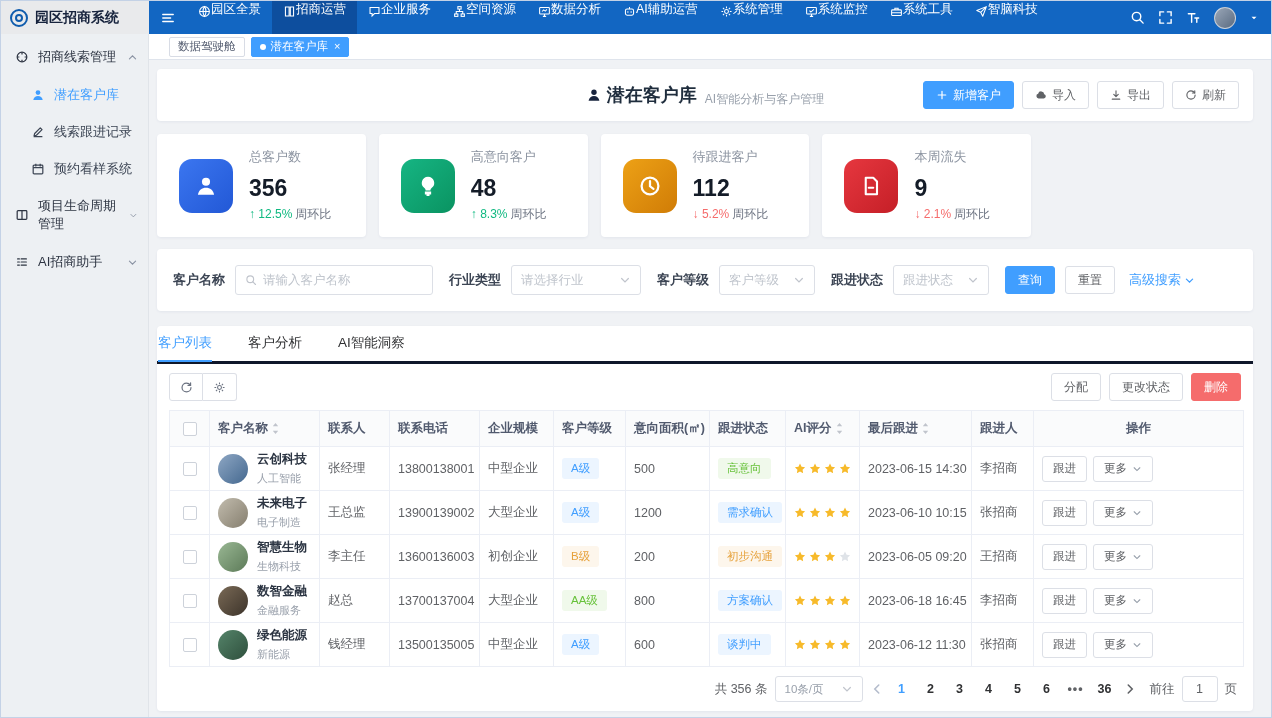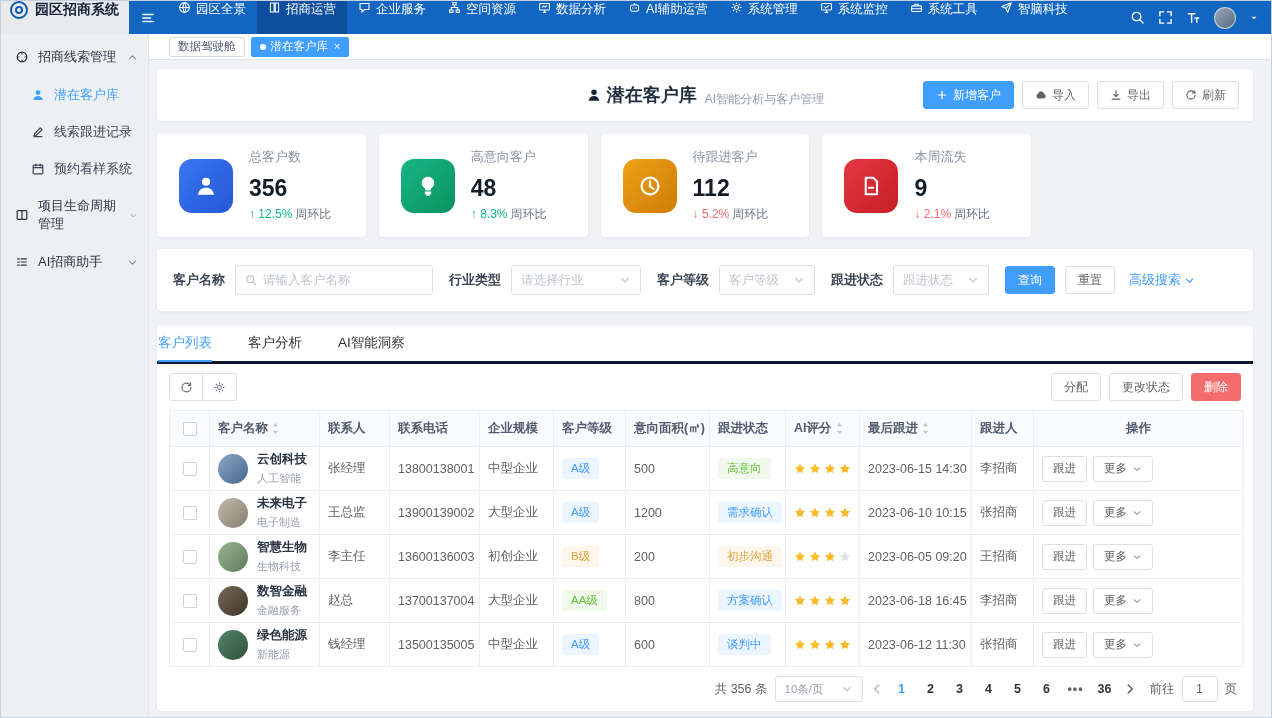--- a/index.html
+++ b/index.html
@@ -3,26 +3,26 @@
 <meta charset="utf-8">
 <style>
   *{box-sizing:border-box;margin:0;padding:0}
   html,body{width:1272px;height:718px;overflow:hidden}
   body{font-family:"Liberation Sans","DejaVu Sans",sans-serif;background:#f0f2f5;color:#606266}
   svg{display:block}
   .app{width:1272px;height:718px;border:1px solid #c4d2e6;display:flex;flex-direction:column;background:#f0f2f5}
 
   
   .topbar{height:33px;flex-shrink:0;background:#1266c2;display:flex;align-items:center;color:#fff}
-  .logo{width:128px;height:100%;background:#e9eaec;color:#17233d;display:flex;gap:7px;padding:0 9px;font-weight:bold;font-size:14px;flex-shrink:0}
+  .logo{width:148px;height:100%;background:#e9eaec;color:#17233d;display:flex;align-items:center;gap:7px;padding:0 9px;font-weight:bold;font-size:14px;flex-shrink:0}
   .logo-mark{position:relative;width:18px;height:18px;border:2px solid #0f5cad;border-radius:50%;flex-shrink:0}
   .logo-mark::after{content:"";position:absolute;inset:3px;border:2px solid #0f5cad;border-radius:50%}
   .hamburger{padding:0 12px;display:flex;align-items:center;height:100%;cursor:pointer}
   .topmenu{display:flex;height:100%;font-size:12.5px}
-  .tm-item{display:flex;align-items:flex-start;gap:5px;padding:0 11px;height:100%;cursor:pointer;white-space:nowrap}
+  .tm-item{display:flex;align-items:flex-end;padding:16px 11px;height:100%;cursor:pointer;white-space:nowrap}
   .tm-item.active{background:#0d4e9e}
   .tm-item .ic{width:13px;height:13px}
   .top-right{margin-left:auto;display:flex;align-items:center;gap:13px;padding-right:12px}
   .top-right .ic{width:15px;height:15px;cursor:pointer}
   .user-avatar{width:22px;height:22px;border-radius:50%;background:linear-gradient(135deg,#9aa7b8,#5a6b80);border:1px solid rgba(255,255,255,.6)}
 
   
   .body{flex:1;display:flex;min-height:0}
   .sidebar{width:148px;flex-shrink:0;background:#edf0f3;border-right:1px solid #e0e4e9;padding-top:4px;font-size:13px;color:#2d3442}
   .side-group{display:flex;align-items:center;gap:9px;padding:10px 10px 10px 14px;cursor:pointer}

